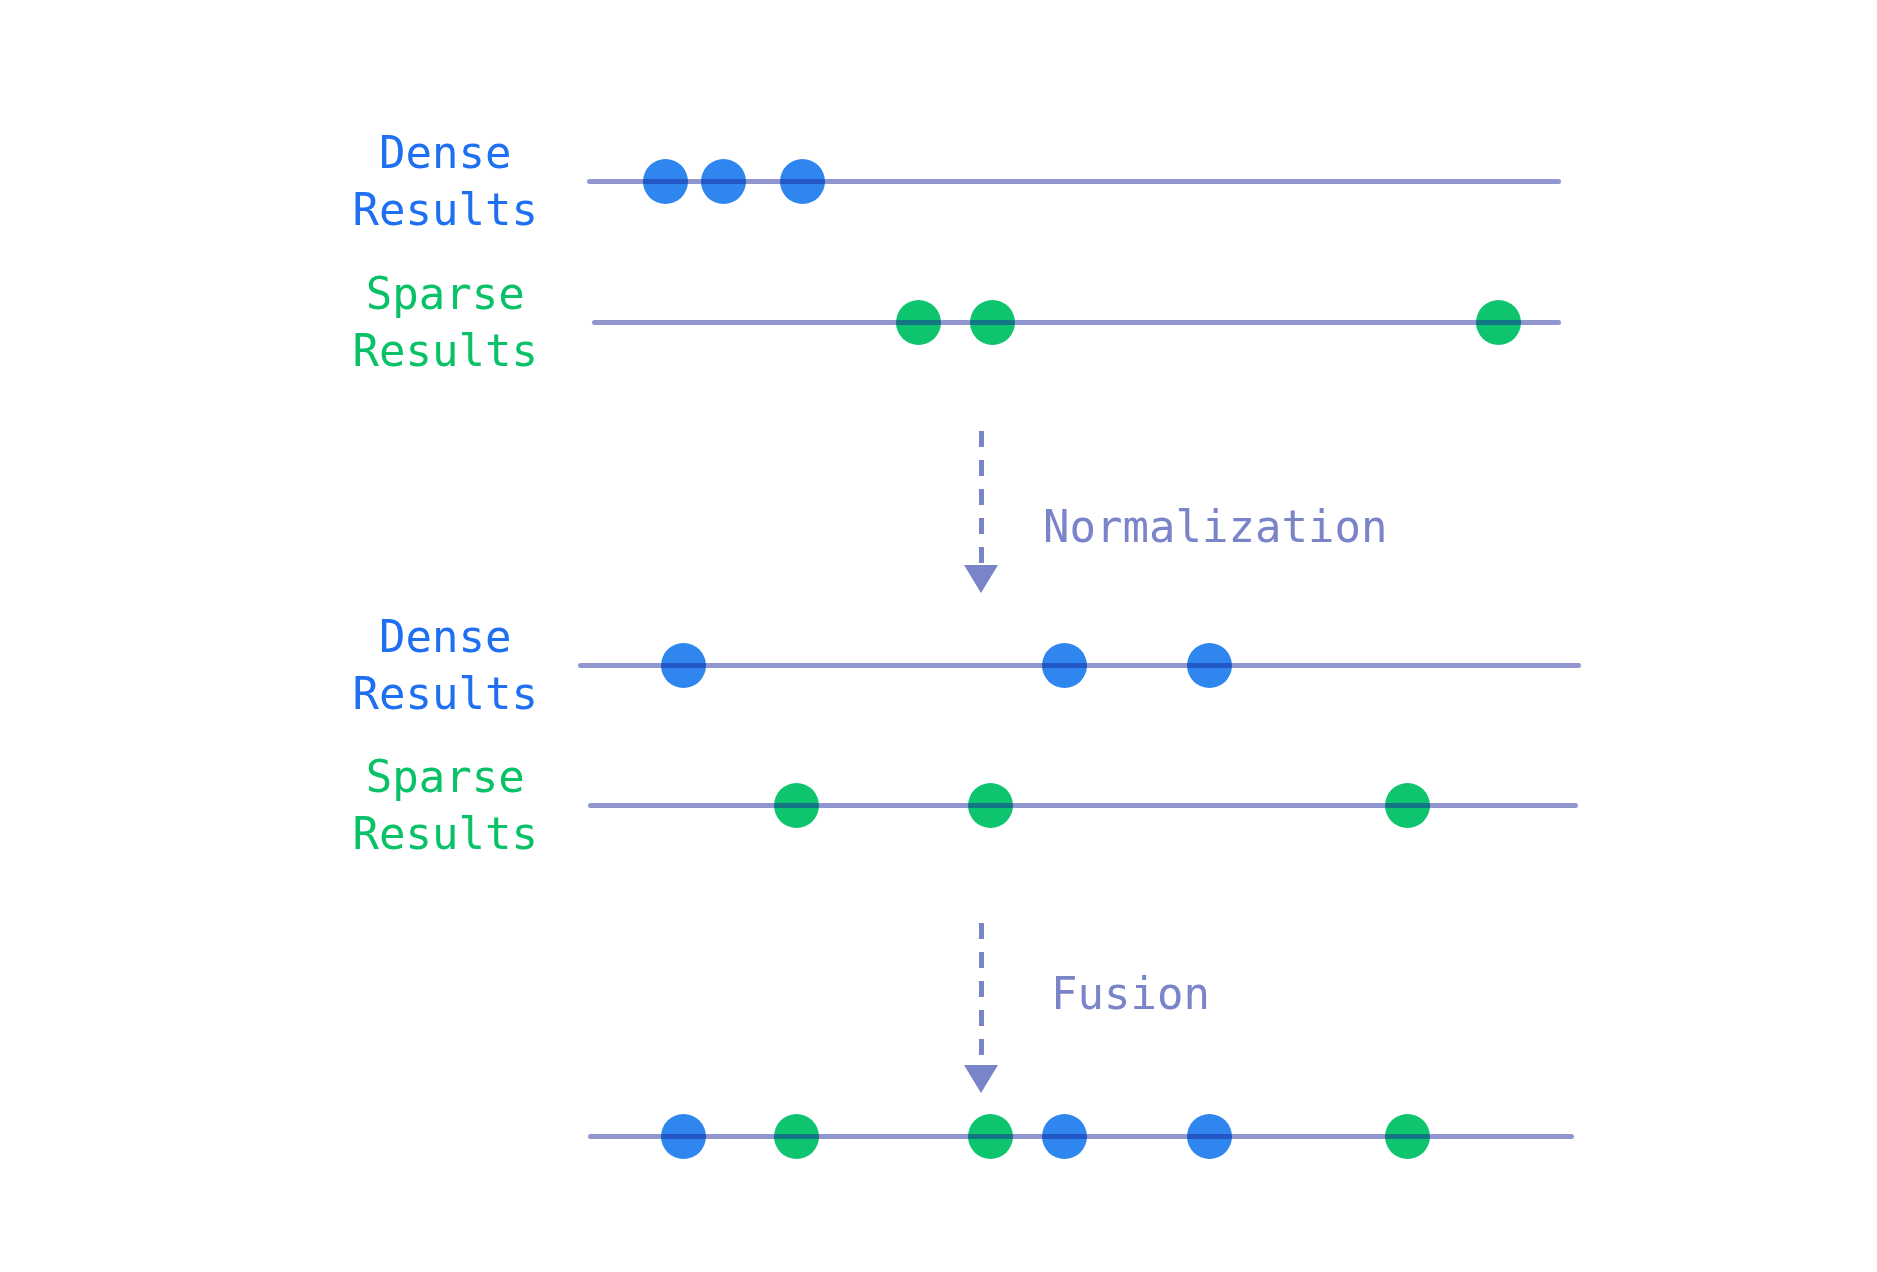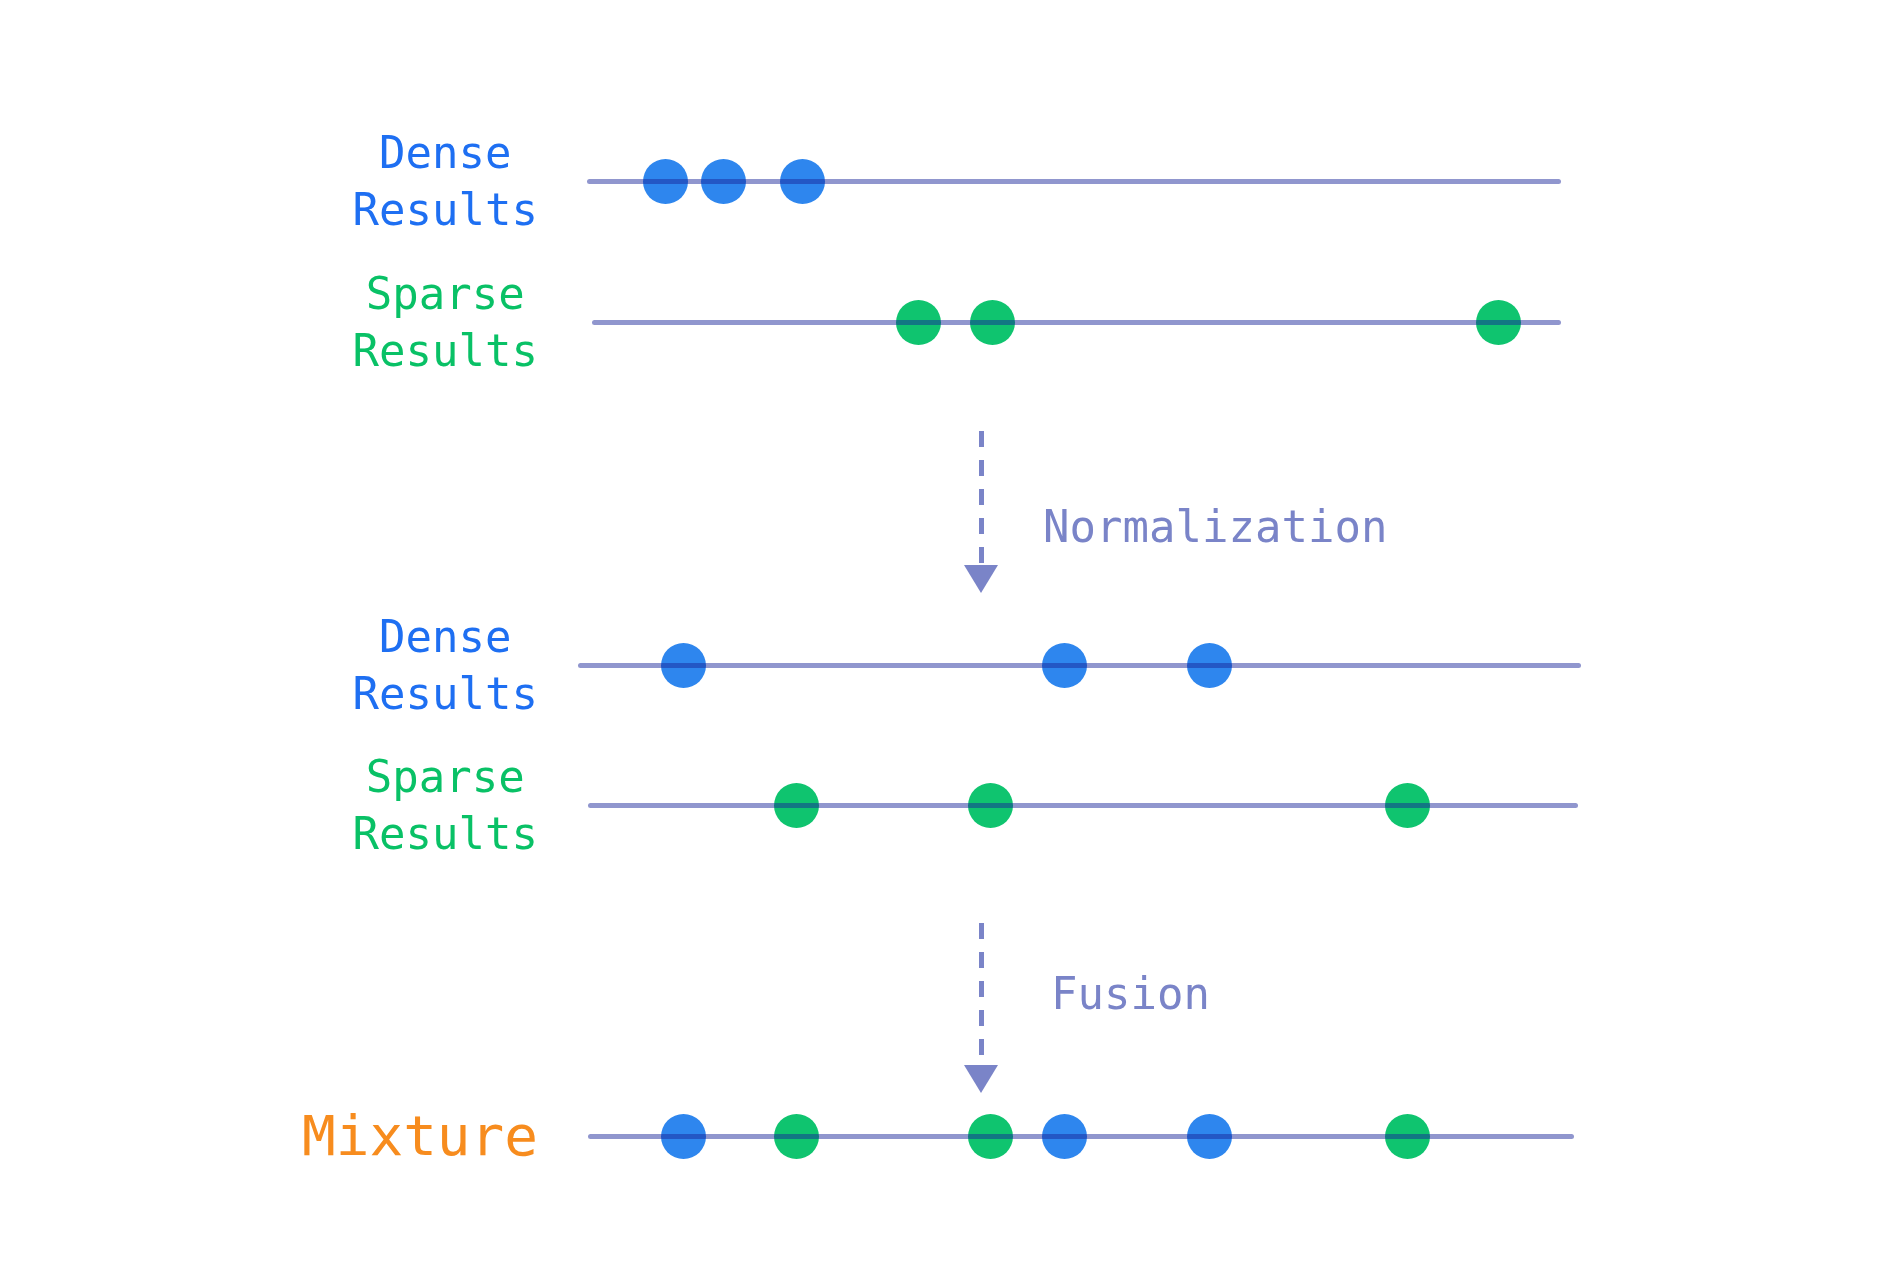--- a/index.html
+++ b/index.html
@@ -105,23 +105,20 @@
     <span class="dot" style="left: 967.5px; top: 782.5px; height: 45px; width: 45px; background: rgb(15, 196, 111);"></span>
     <span class="dot" style="left: 1384.5px; top: 782.5px; height: 45px; width: 45px; background: rgb(15, 196, 111);"></span>
     <div class="track" style="left: 588px; top: 802.5px; width: 990px; background: rgba(24, 36, 153, 0.48);"></div>
 
   <div>
     <div class="arrow-dash" style="left: 978.5px; top: 923px; height: 144px;"></div>
     <div class="arrow-head" style="left: 964px; top: 1065px;"></div>
     <div class="arrow-label" style="left: 1043px; top: 993px; margin-left: 8px;">Fusion</div>
   </div>
 
-  <div class="row-label big" style="top: 1136px; color: rgb(247, 140, 30);">
-    <div>Mixture</div>
-  </div>
   <span class="dot" style="left: 660.5px; top: 1113.5px; height: 45px; width: 45px; background: rgb(46, 134, 238);"></span>
     <span class="dot" style="left: 773.5px; top: 1113.5px; height: 45px; width: 45px; background: rgb(15, 196, 111);"></span>
     <span class="dot" style="left: 967.5px; top: 1113.5px; height: 45px; width: 45px; background: rgb(15, 196, 111);"></span>
     <span class="dot" style="left: 1041.5px; top: 1113.5px; height: 45px; width: 45px; background: rgb(46, 134, 238);"></span>
     <span class="dot" style="left: 1186.5px; top: 1113.5px; height: 45px; width: 45px; background: rgb(46, 134, 238);"></span>
     <span class="dot" style="left: 1384.5px; top: 1113.5px; height: 45px; width: 45px; background: rgb(15, 196, 111);"></span>
     <div class="track" style="left: 588px; top: 1133.5px; width: 986px; background: rgba(24, 36, 153, 0.48);"></div>
 
 </div>
 

